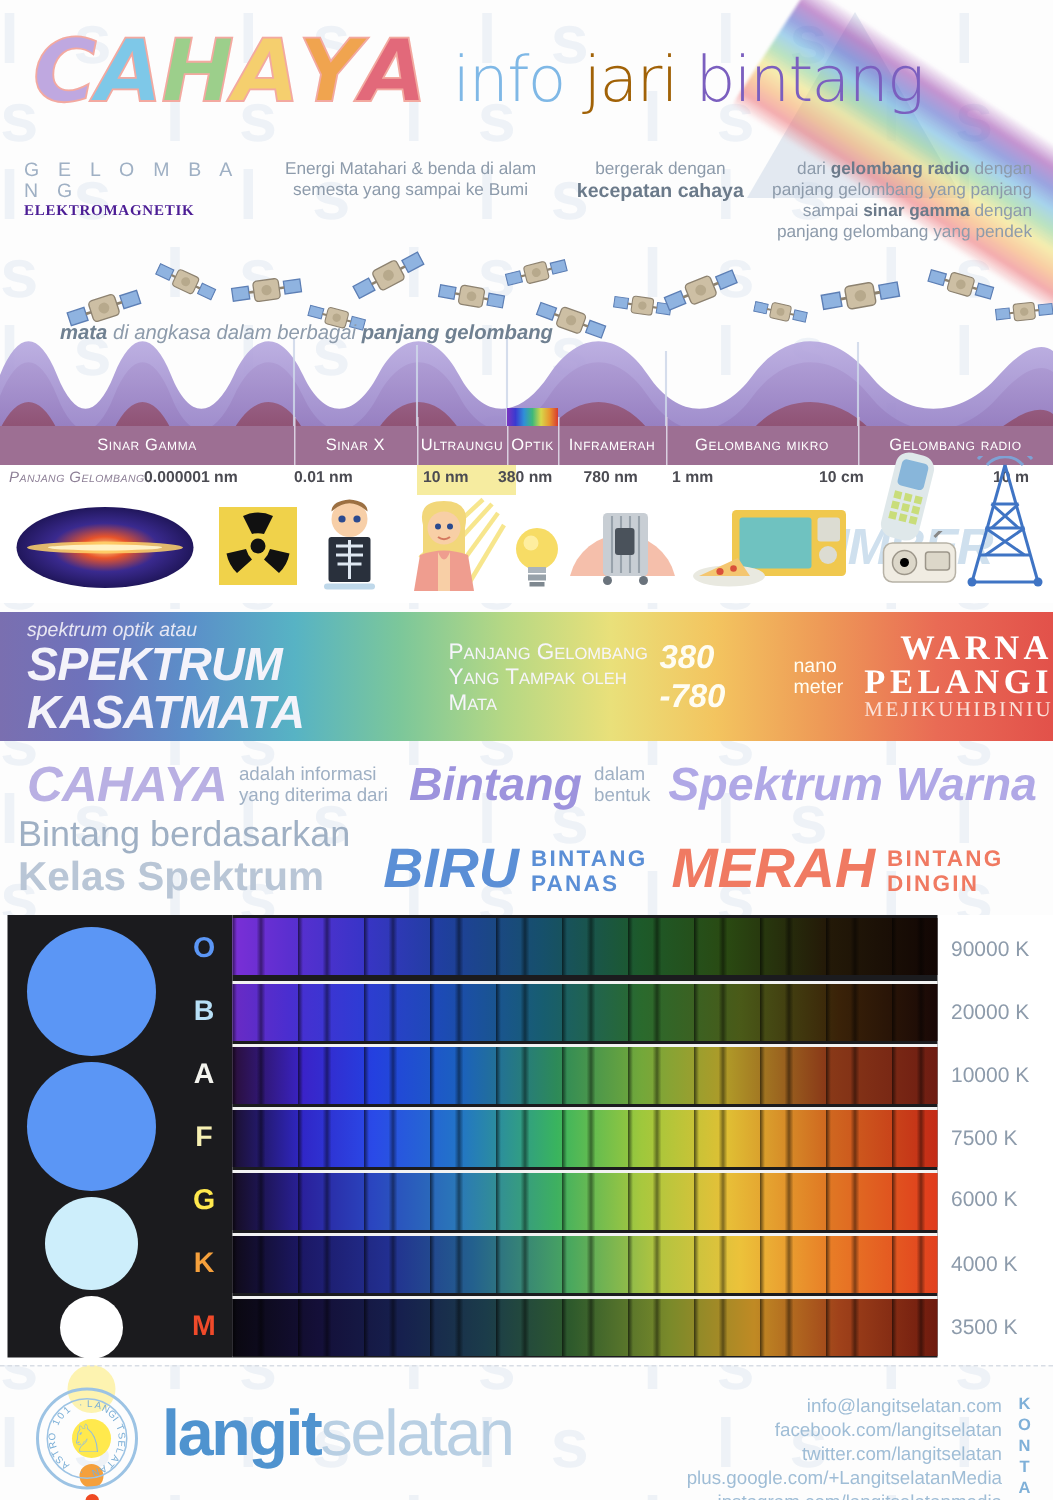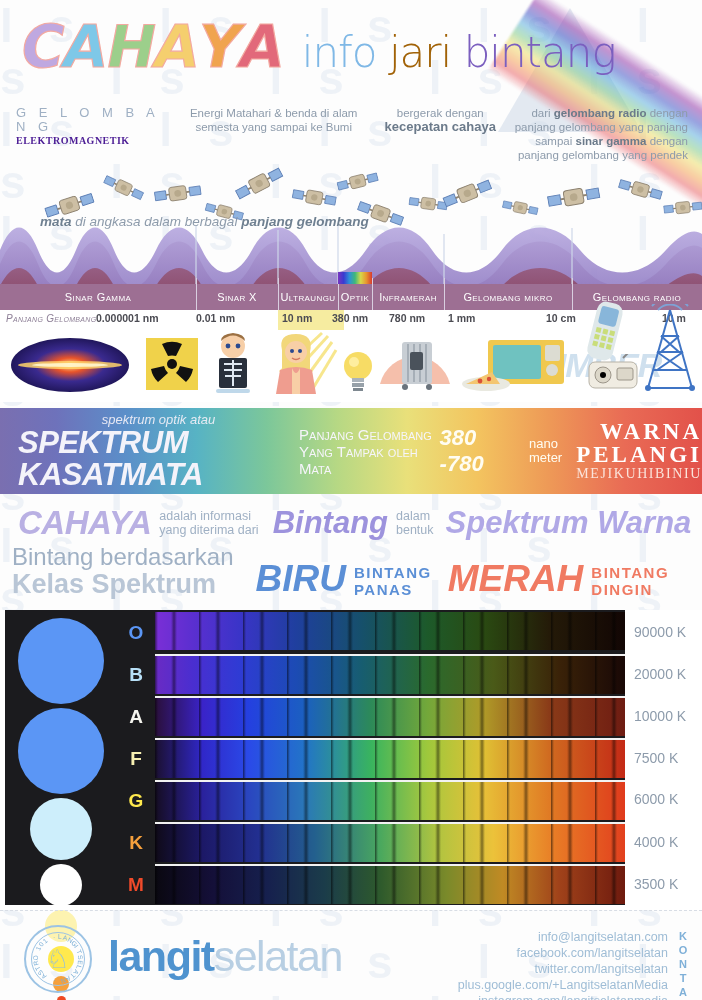--- a/index.html
+++ b/index.html
@@ -97,21 +97,21 @@
   .icn{position:absolute;z-index:3;}
 
   
   .vis{position:relative;z-index:4;height:86px;margin-top:6px;
     background:linear-gradient(to right,
       #7a6fb0 0%, #6e72bb 8%, #5b8fc9 18%, #57b3c4 28%,
       #7cc79a 38%, #b6d884 48%, #e9e07a 58%, #f3c45f 68%,
       #ee9a57 78%, #e96b55 89%, #e2514a 100%);
     display:flex;align-items:center;color:#fff;overflow:hidden;}
   .vis-a{padding-left:18px;width:300px;}
-  .vis-a .small{font-size:13px;font-style:italic;color:#f2f0f8;opacity:.92;text-align:center;}
+  .vis-a .small{font-size:13px;font-style:italic;color:#f2f0f8;opacity:.92;}
   .vis-a .big{font-size:31px;font-weight:bold;font-style:italic;letter-spacing:-.5px;
               color:#f4f3fa;line-height:32px;}
   .vis-b{width:150px;font-variant:small-caps;font-size:15px;line-height:17px;color:#f6f5fb;}
   .vis-c{font-size:22px;font-weight:bold;font-style:italic;color:#fffdf2;}
   .vis-d{font-size:13px;line-height:14px;margin-left:8px;color:#fffdf2;}
   .vis-e{margin-left:14px;text-align:right;font-family:Liberation Serif, serif;}
   .vis-e .w1{font-size:23px;font-weight:bold;letter-spacing:3px;color:#fff;line-height:23px;}
   .vis-e .w2{font-size:14px;letter-spacing:1.6px;color:#fbe3da;}
 
   

